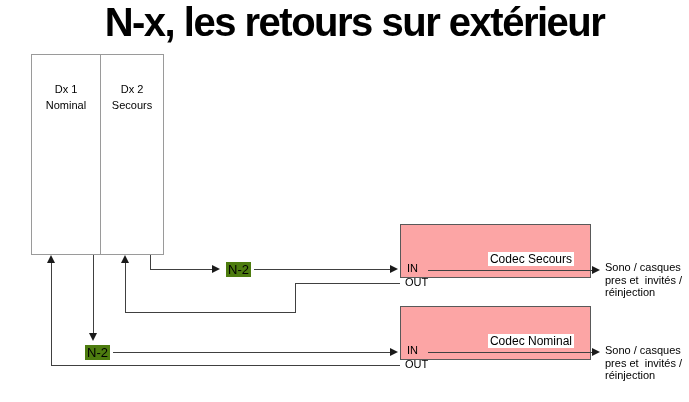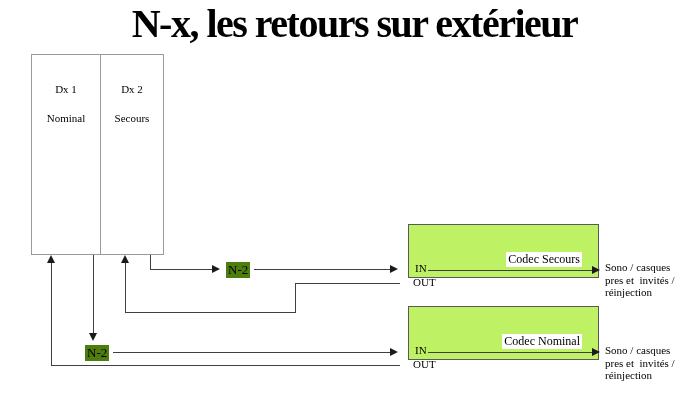--- a/index.html
+++ b/index.html
@@ -9,21 +9,20 @@
     color: var(--text, #000);
   }
   * { box-sizing: border-box; }
 
   #stage {
     position: relative;
     width: 689px;
     height: 402px;
     background: var(--background, #ffffff);
     overflow: hidden;
-    font-family: Liberation Serif, serif;
   }
 
   
   .title {
     position: absolute;
     top: 0px; left: 0; width: 689px;
     margin: 0;
     text-align: center;
     text-indent: 20px;
     font-size: 40px;
@@ -47,32 +46,31 @@
     top: 54px;
     height: 201px;
     border: 1px solid var(--dx-border, #9a9a9a);
     background: #fff;
     text-align: center;
     font-size: 11px;
   }
   #dx1 { left: 31px; width: 70px; }
   #dx2 { left: 100px; width: 64px; }
   .dx-name { margin-top: 28px; }
-  .dx-role { margin-top: 17px; }
+  .dx-role { margin-top: 4px; }
 
   
   .codec {
     position: absolute;
     left: 400px;
     width: 191px;
     height: 54px;
     border: 1px solid var(--codec-border, #595959);
-    background: #bef264;
+    background: #fca5a5;
     font-size: 11px;
-    margin-left: 8px;
   }
   #codec-secours { top: 224px; }
   #codec-nominal { top: 306px; }
   .codec-name {
     position: absolute;
     top: 27px; right: 16px;
     font-size: 12px;
     white-space: nowrap;
     background: #fff;
     padding: 0 2px;

